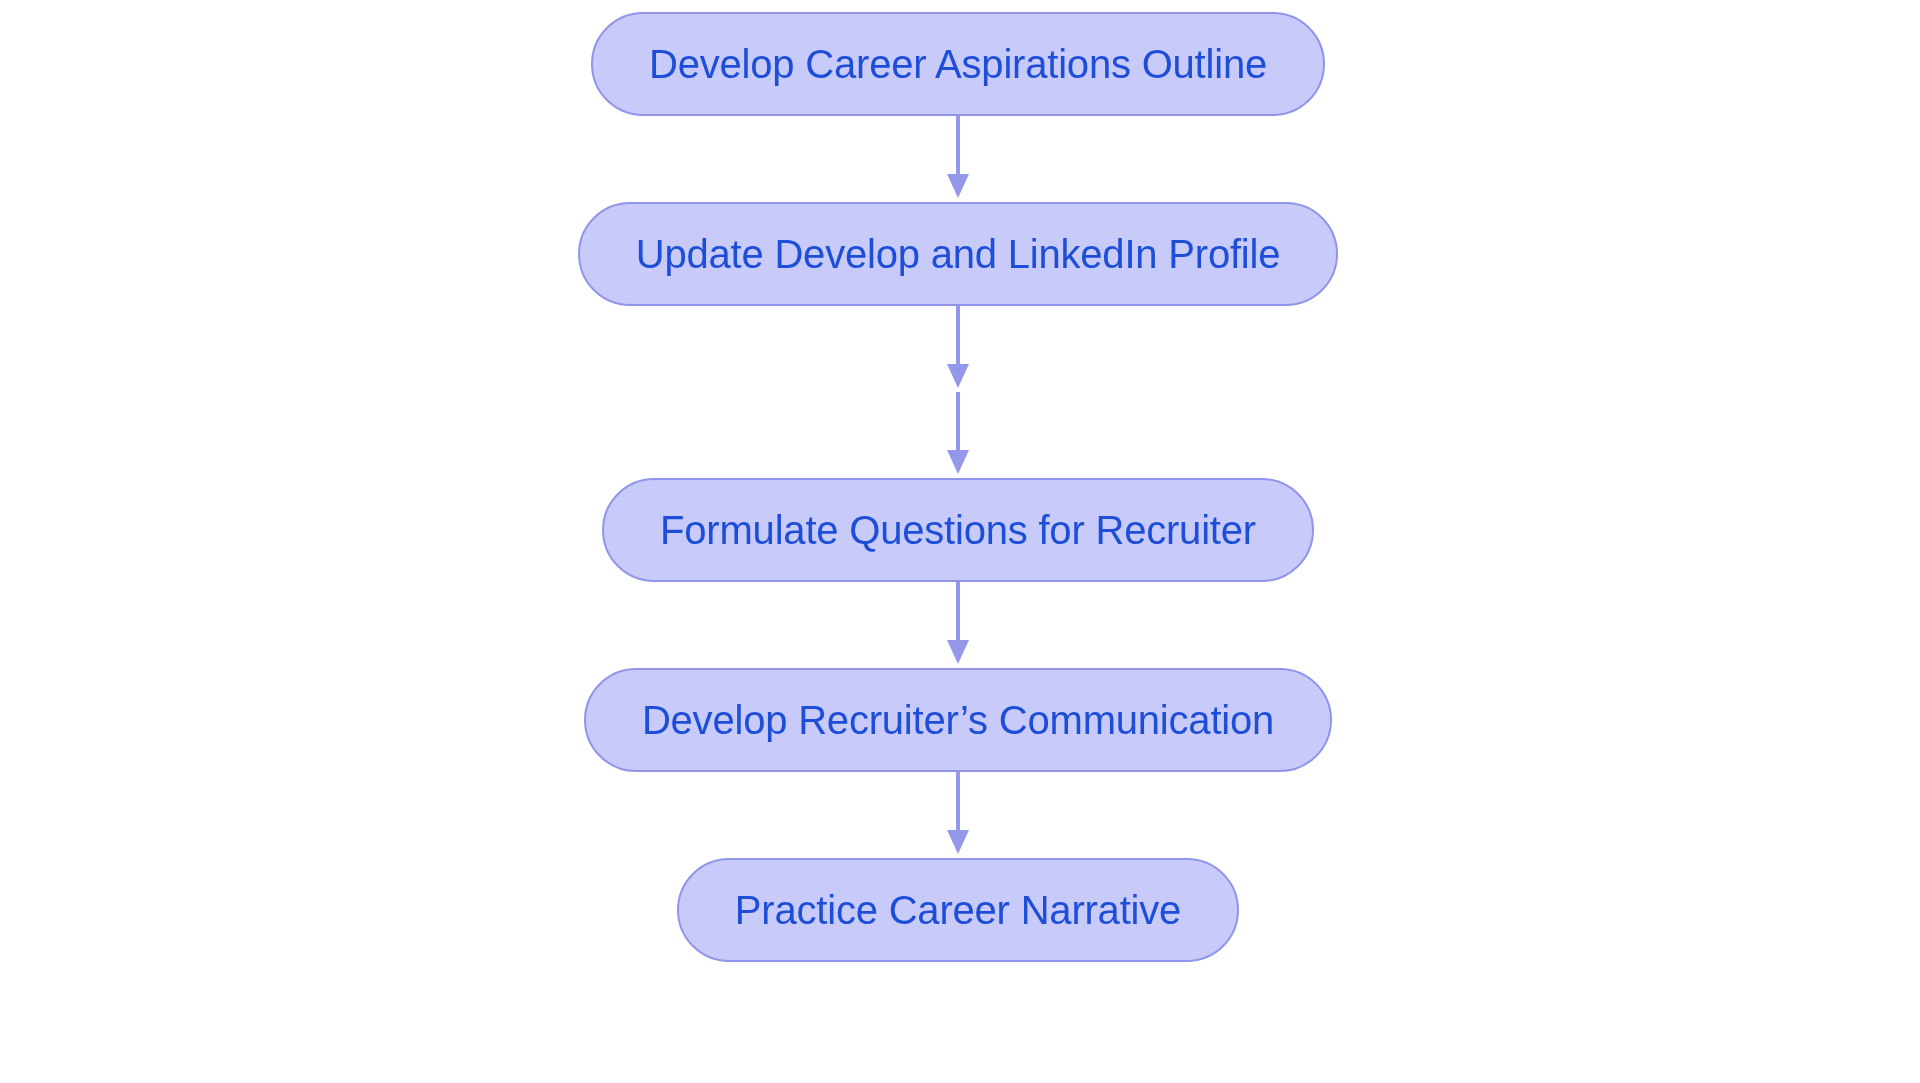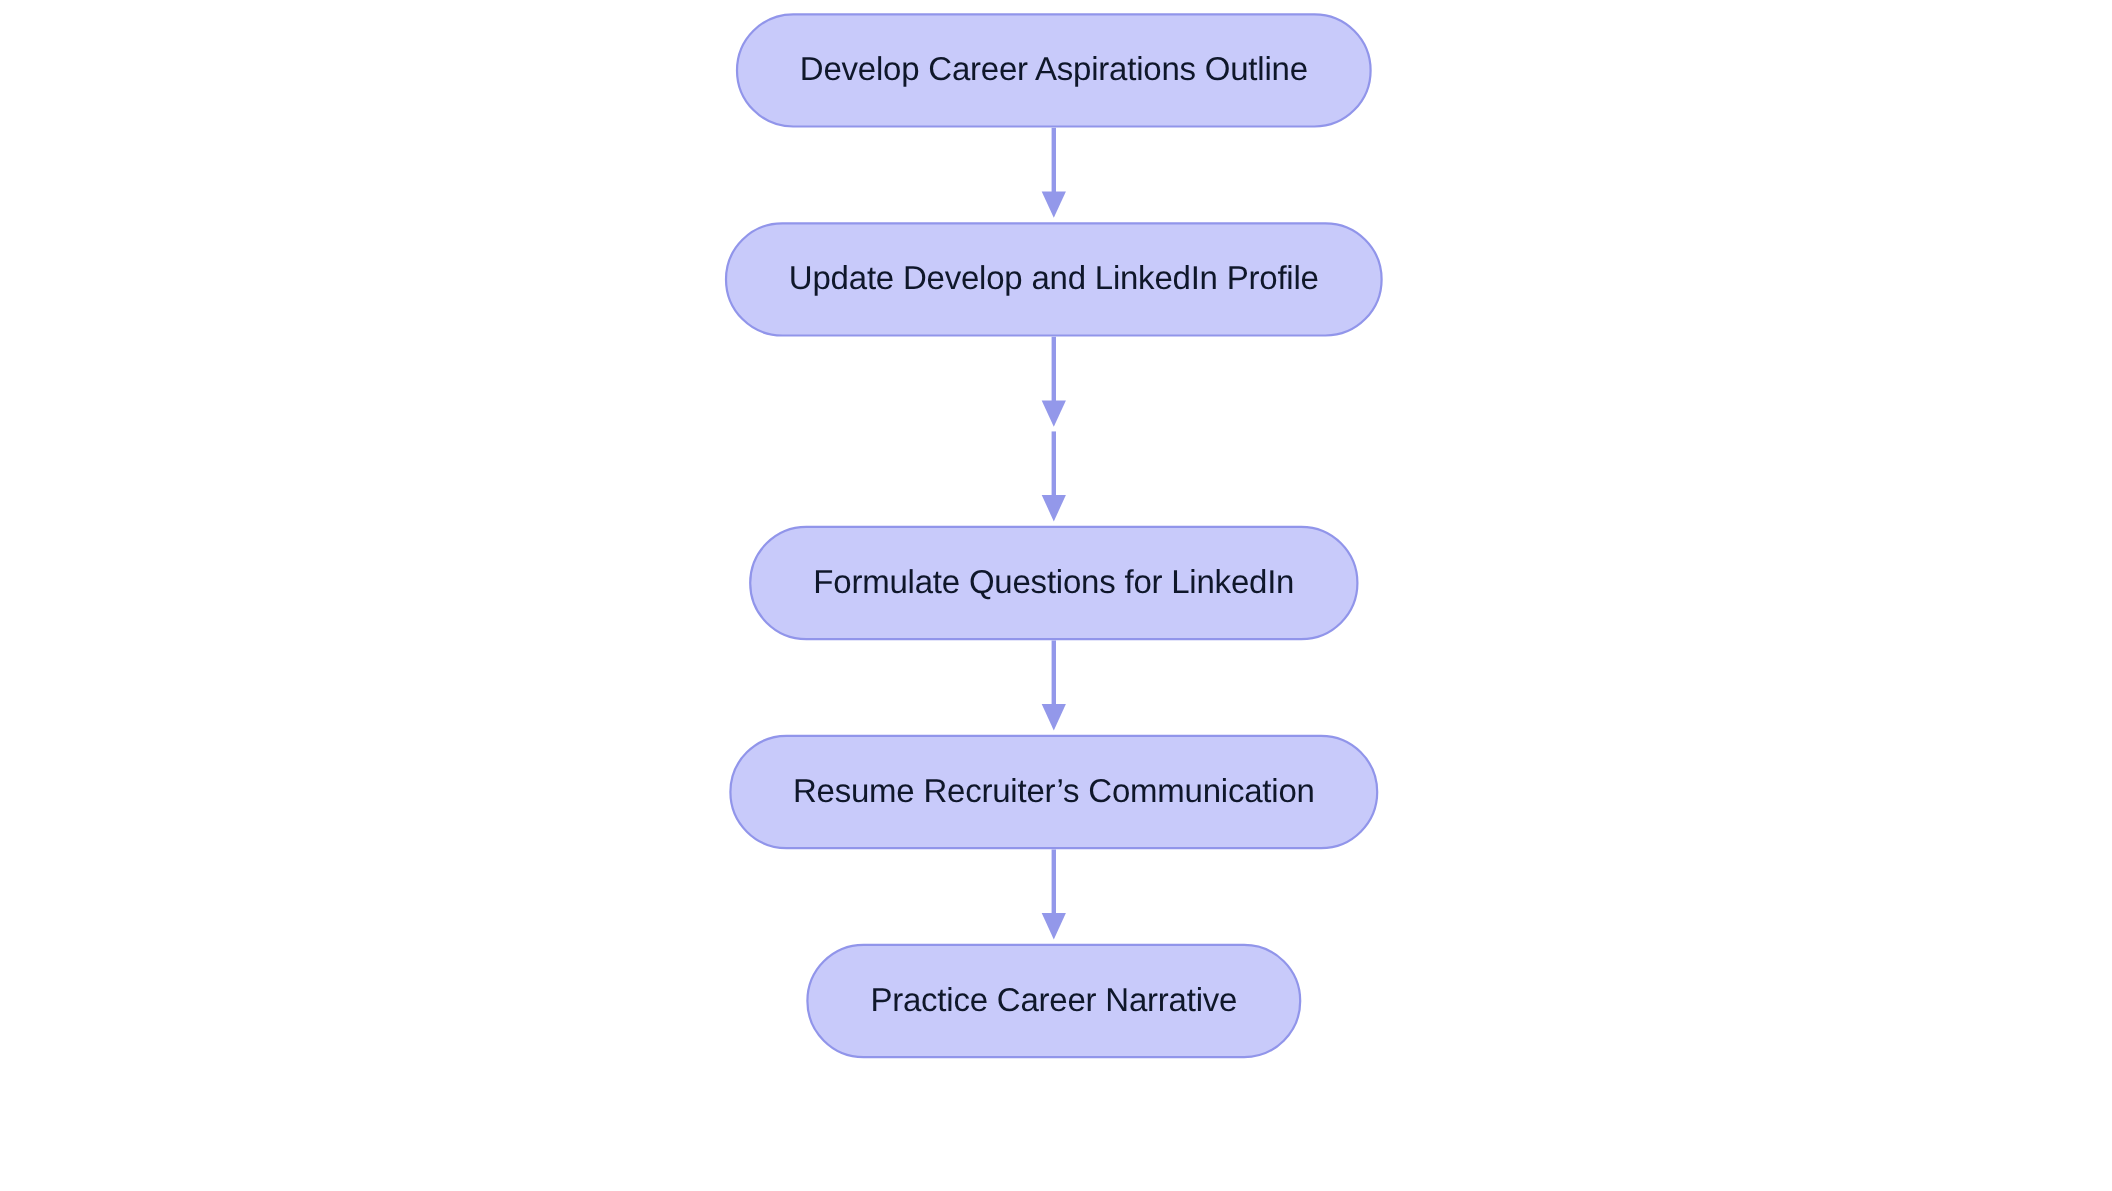--- a/index.html
+++ b/index.html
@@ -36,26 +36,26 @@
     align-items: center;
     justify-content: center;
     width: 100%;
     position: relative;
   }
   .flow-node {
     box-sizing: border-box;
     background: #c8cafa;
     border: 2px solid #9195ea;
     border-radius: 999px;
-    color: #0f172a;
+    color: #1d4ed8;
     display: flex;
     align-items: center;
     justify-content: center;
     text-align: center;
-    font-size: 30px;
+    font-size: 40px;
     font-weight: 400;
     letter-spacing: -0.2px;
     height: 104px;
     padding: 0 56px;
     white-space: nowrap;
     position: relative;
     left: -2px;
   }
   .node-label {
     display: block;
@@ -121,34 +121,34 @@
 
     <div class="flow-connector">
       <svg width="26" height="86" viewBox="0 0 26 86" aria-hidden="true">
         <line class="connector-line" x1="13" y1="0" x2="13" y2="62"></line>
         <polygon class="connector-head" points="13,82 2,58 24,58"></polygon>
       </svg>
     </div>
 
     <div class="node-row">
       <div class="flow-node">
-        <span class="node-label">Formulate Questions for LinkedIn</span>
+        <span class="node-label">Formulate Questions for Recruiter</span>
       </div>
     </div>
 
     <div class="flow-connector">
       <svg width="26" height="86" viewBox="0 0 26 86" aria-hidden="true">
         <line class="connector-line" x1="13" y1="0" x2="13" y2="62"></line>
         <polygon class="connector-head" points="13,82 2,58 24,58"></polygon>
       </svg>
     </div>
 
     <div class="node-row">
       <div class="flow-node">
-        <span class="node-label">Resume Recruiter’s Communication</span>
+        <span class="node-label">Develop Recruiter’s Communication</span>
       </div>
     </div>
 
     <div class="flow-connector">
       <svg width="26" height="86" viewBox="0 0 26 86" aria-hidden="true">
         <line class="connector-line" x1="13" y1="0" x2="13" y2="62"></line>
         <polygon class="connector-head" points="13,82 2,58 24,58"></polygon>
       </svg>
     </div>
 

